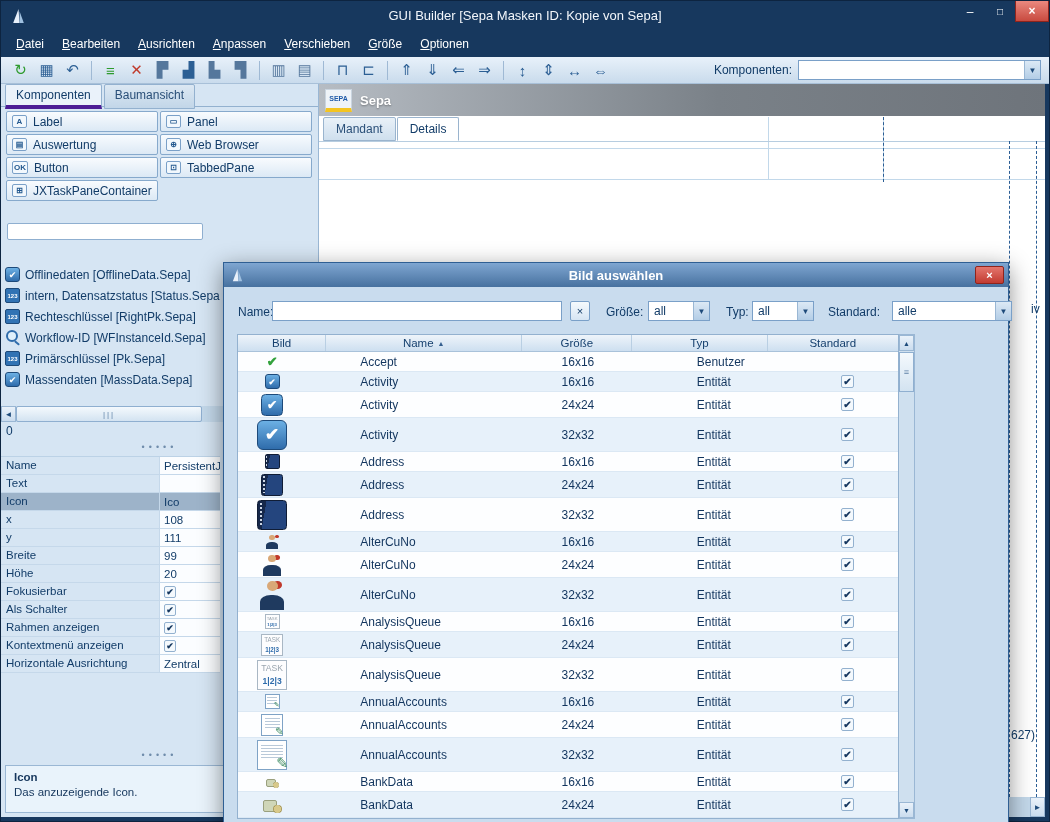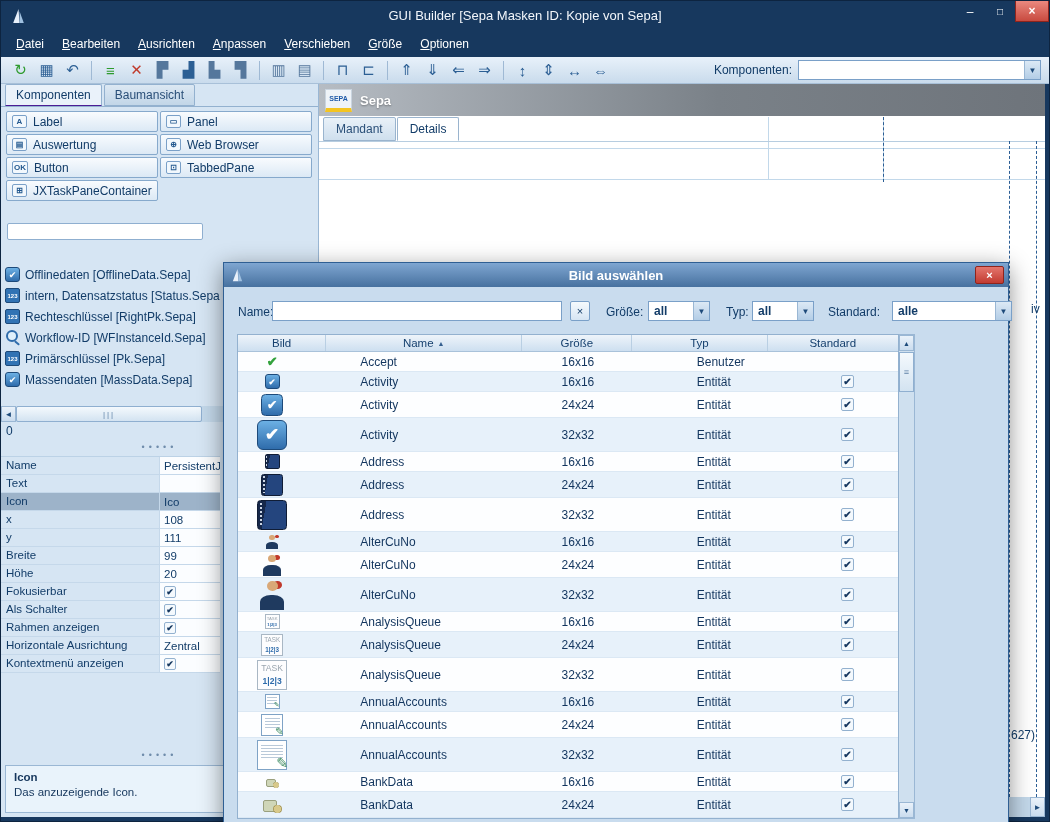--- a/index.html
+++ b/index.html
@@ -21,35 +21,35 @@
   .menu-item{display:inline-block;color:#fff;font-size:12px;padding:4px 9px;}
   .menu-item::first-letter{text-decoration:underline;}
 
   
   .toolbar{height:27px;background:linear-gradient(#e8f1fa,#c9dbec);border-bottom:1px solid #a8c0d8;display:flex;align-items:center;padding:0 8px;flex:0 0 27px;}
   .tb-icons{display:flex;align-items:center;gap:3px;}
   .tb-btn{width:23px;height:21px;display:inline-flex;align-items:center;justify-content:center;font-size:15px;border-radius:2px;}
   .tb-sep{width:1px;height:19px;background:#9fb9d4;margin:0 4px;}
   .combo-group{margin-left:auto;display:flex;align-items:center;gap:6px;}
   .combo{display:flex;align-items:center;background:#fff;border:1px solid #7aa0c8;height:20px;}
-  .combo-value{flex:1;padding:0 5px;font-size:12px;color:#123c68;white-space:nowrap;overflow:hidden;font-weight:bold;}
+  .combo-value{flex:1;padding:0 5px;font-size:12px;color:#123c68;white-space:nowrap;overflow:hidden;}
   .combo-arrow{width:16px;height:100%;background:linear-gradient(#dce9f5,#b3cde6);border-left:1px solid #9ab7d4;display:flex;align-items:center;justify-content:center;}
   .combo-arrow::before{content:"▼";font-size:8px;color:#1d4a7a;}
   .kv-combo{width:243px;}
   .combo-label{font-size:12px;color:#123c68;}
 
   
   .main{flex:1;position:relative;background:#17385e;}
 
   
   .sidebar{position:absolute;left:0;top:0;width:318px;height:733px;background:#d6e5f3;border-right:1px solid #9ab7d4;}
   .sidebar::before{content:"";position:absolute;top:22px;left:0;right:0;height:1px;background:#93b1cf;}
   .side-tabs{position:absolute;top:0;left:4px;display:flex;z-index:1;}
   .side-tab{padding:3px 10px;font-size:12px;color:#2a4f78;background:linear-gradient(#dce8f3,#c2d6e8);border:1px solid #93b1cf;margin-right:2px;border-radius:2px 2px 0 0;}
-  .side-tab.active{background:#eaf2fa;color:#123c68;border-bottom:1px solid #4c1d95;}
+  .side-tab.active{background:#eaf2fa;color:#123c68;border-bottom:4px solid #4c1d95;}
   .component-palette{position:absolute;top:27px;left:5px;width:308px;display:grid;grid-template-columns:152px 152px;gap:2px;}
   .comp-btn{height:21px;display:flex;align-items:center;padding:0 5px;border:1px solid #86a9cc;background:linear-gradient(#f8fbfe,#dce9f5);border-radius:2px;font-size:12px;color:#123c68;overflow:hidden;white-space:nowrap;}
   .ci{min-width:15px;height:13px;padding:0 1px;border:1px solid #7aa0c8;background:#f2f8fd;color:#24598f;display:inline-flex;align-items:center;justify-content:center;font-size:8px;font-weight:bold;margin-right:6px;border-radius:2px;flex:0 0 auto;}
   .side-filter{position:absolute;top:139px;left:6px;width:196px;height:17px;border:1px solid #8fafd0;background:#fff;border-radius:2px;font-size:11px;padding:0 4px;}
   .field-list{position:absolute;top:180px;left:2px;right:2px;}
   .field-item{height:21px;display:flex;align-items:center;font-size:12px;color:#123c68;white-space:nowrap;overflow:hidden;}
   .fi{width:15px;height:15px;flex:0 0 15px;display:inline-flex;align-items:center;justify-content:center;margin:0 5px 0 2px;position:relative;}
   .fi.checkbox-icon{background:linear-gradient(#6cb0e4,#2f6cab);border:1px solid #1d4a7a;border-radius:3px;}
   .fi.checkbox-icon::before{content:"✔";color:#fff;font-size:9px;}
   .fi.data-icon{background:#3173b4;border:1px solid #1d4a7a;border-radius:2px;}
@@ -349,28 +349,28 @@
               <span class="std-check sm"></span>
             </span>
           </div>
           <div class="prop-row">
             <span class="prop-name">Rahmen anzeigen</span>
             <span class="prop-value">
               <span class="std-check sm"></span>
             </span>
           </div>
           <div class="prop-row">
-            <span class="prop-name">Horizontale Ausrichtung</span>
-            <span class="prop-value">Zentral</span>
-          </div>
-          <div class="prop-row">
             <span class="prop-name">Kontextmenü anzeigen</span>
             <span class="prop-value">
               <span class="std-check sm"></span>
             </span>
+          </div>
+          <div class="prop-row">
+            <span class="prop-name">Horizontale Ausrichtung</span>
+            <span class="prop-value">Zentral</span>
           </div>
         </div>
       <div class="grip g2"></div>
       <div class="info-box">
         <div class="info-title">Icon</div>
         <div class="info-desc">Das anzuzeigende Icon.</div>
       </div>
     </div>
 
     <div class="canvas">

